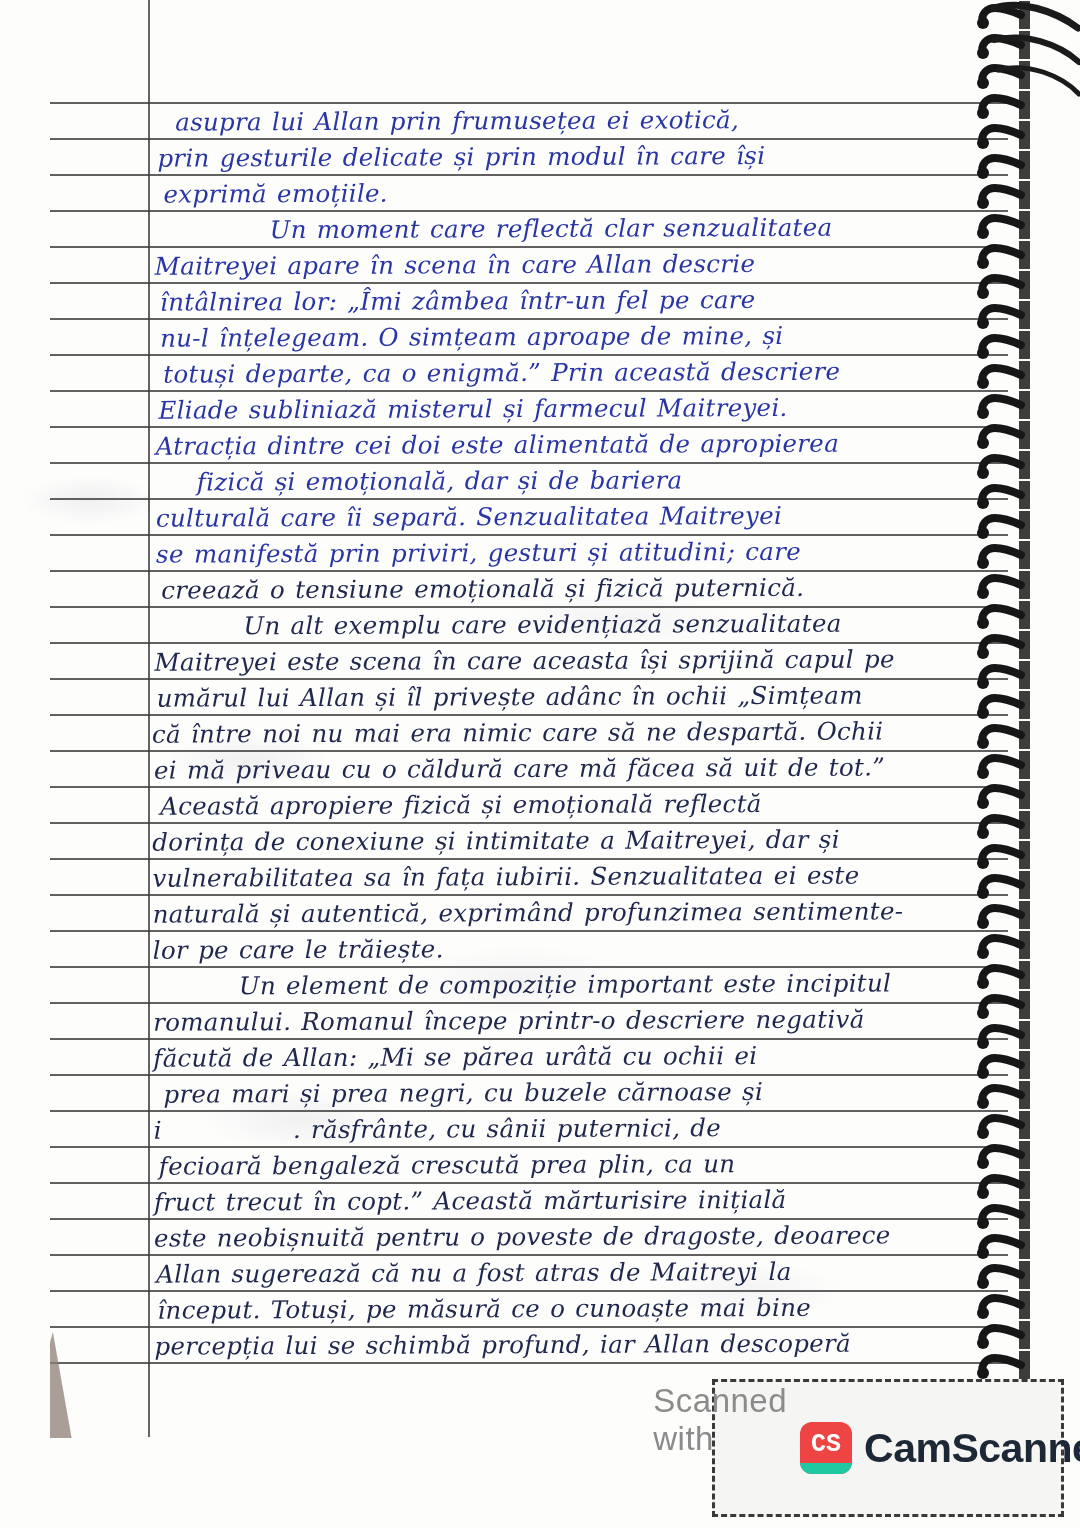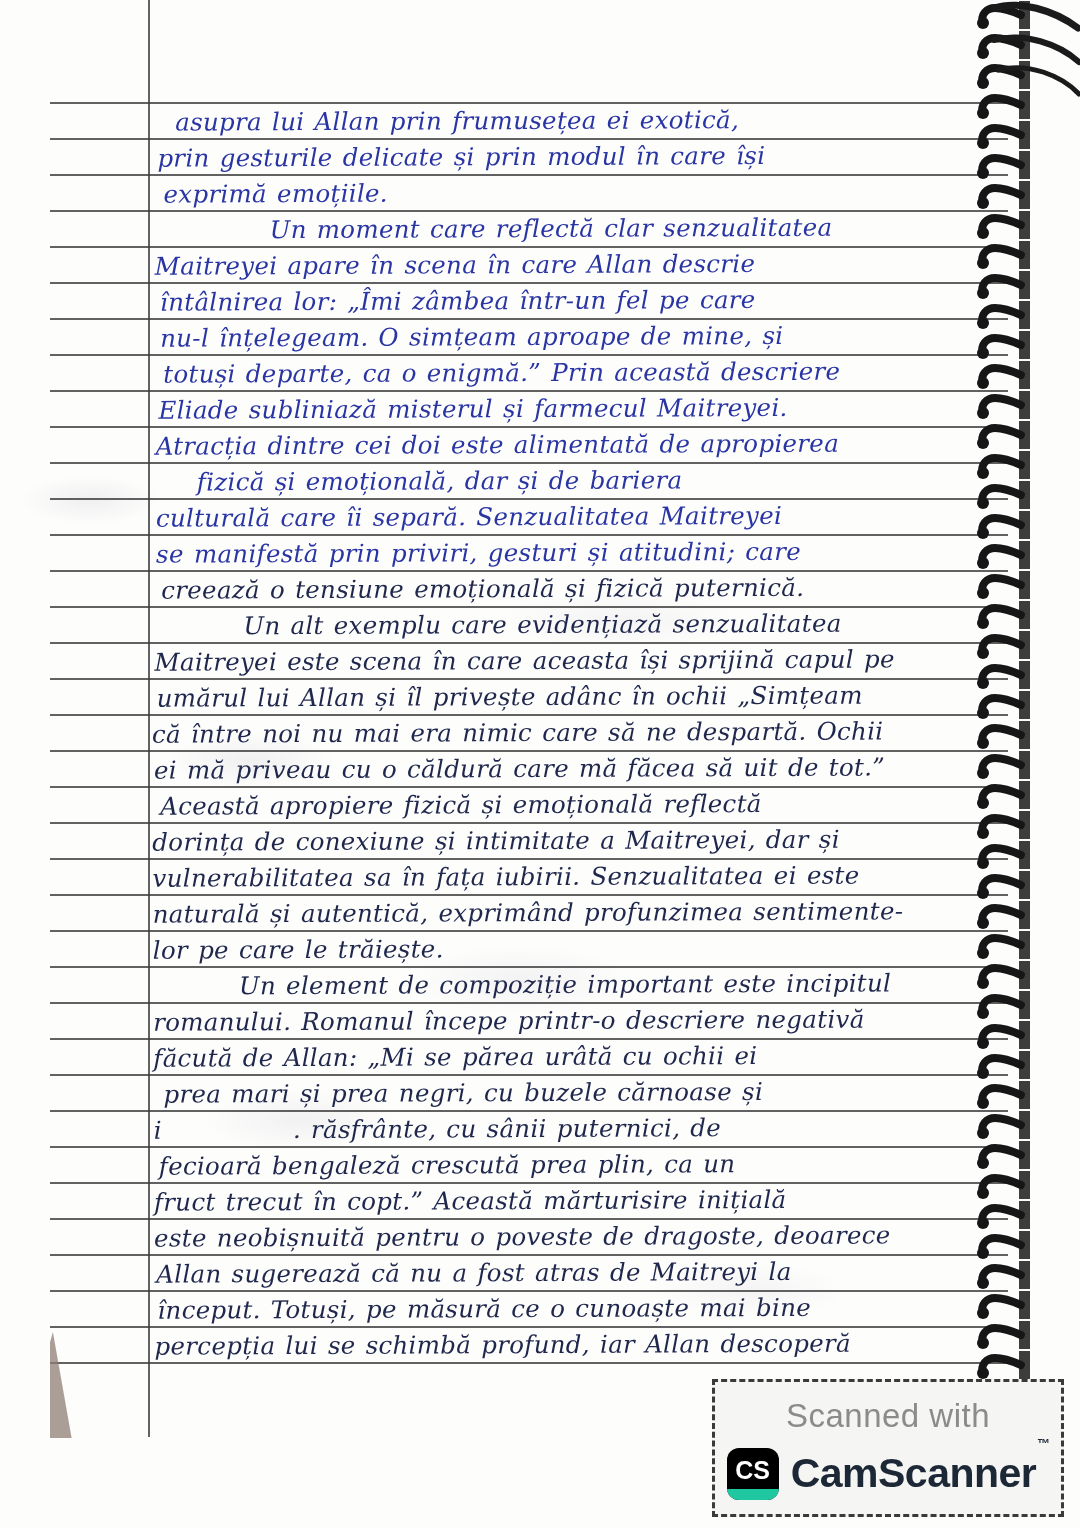--- a/index.html
+++ b/index.html
@@ -73,38 +73,38 @@
   }
   
   .cs-badge {
     position: absolute;
     left: 712px; top: 1379px;
     width: 352px; height: 138px;
     background: #f5f5f4;
     border: 3px dashed #3a3a3a;
     box-sizing: border-box;
     display: flex;
-    flex-direction: column;
-    align-items: center;
+    flex-direction: row;
     justify-content: center;
     gap: 13px;
   }
   .cs-scanned-with {
     color: #8b8b8b;
     font-size: 33px;
     letter-spacing: .5px;
   }
   .cs-row { display: flex; align-items: center; gap: 12px; }
   .cs-logo {
     position: relative;
     width: 52px; height: 52px;
-    background: #000000;
+    background: #ef4444;
     border-radius: 12px;
     display: flex; align-items: center; justify-content: center;
     overflow: hidden;
+    font-family: Liberation Mono, monospace;
   }
   .cs-logo-letters {
     color: #ffffff;
     font-weight: bold;
     font-size: 25px;
     letter-spacing: 0;
     margin-top: -7px;
   }
   .cs-logo-strip {
     position: absolute;

